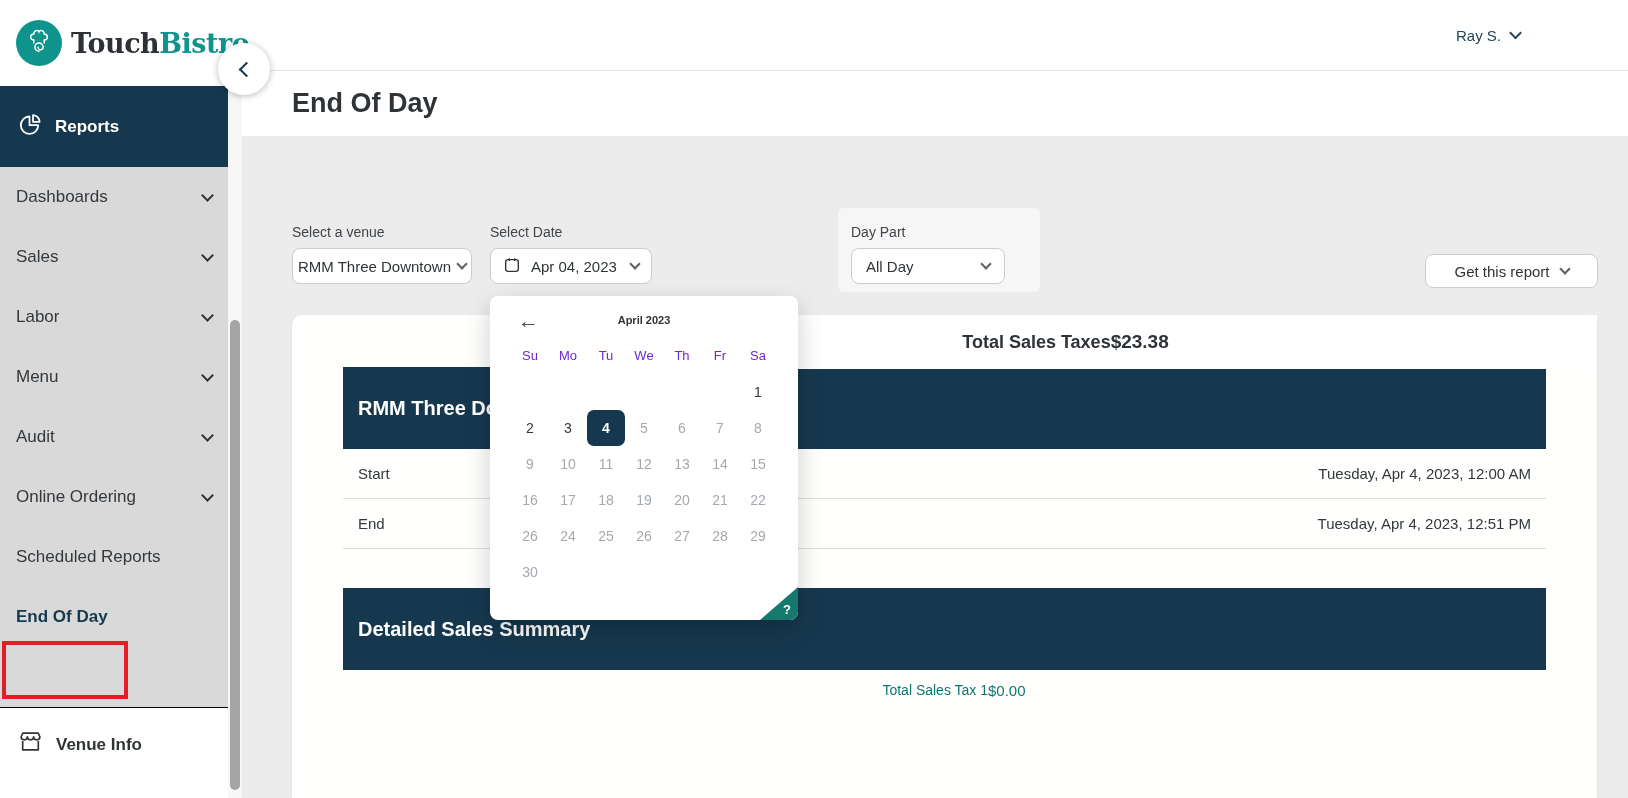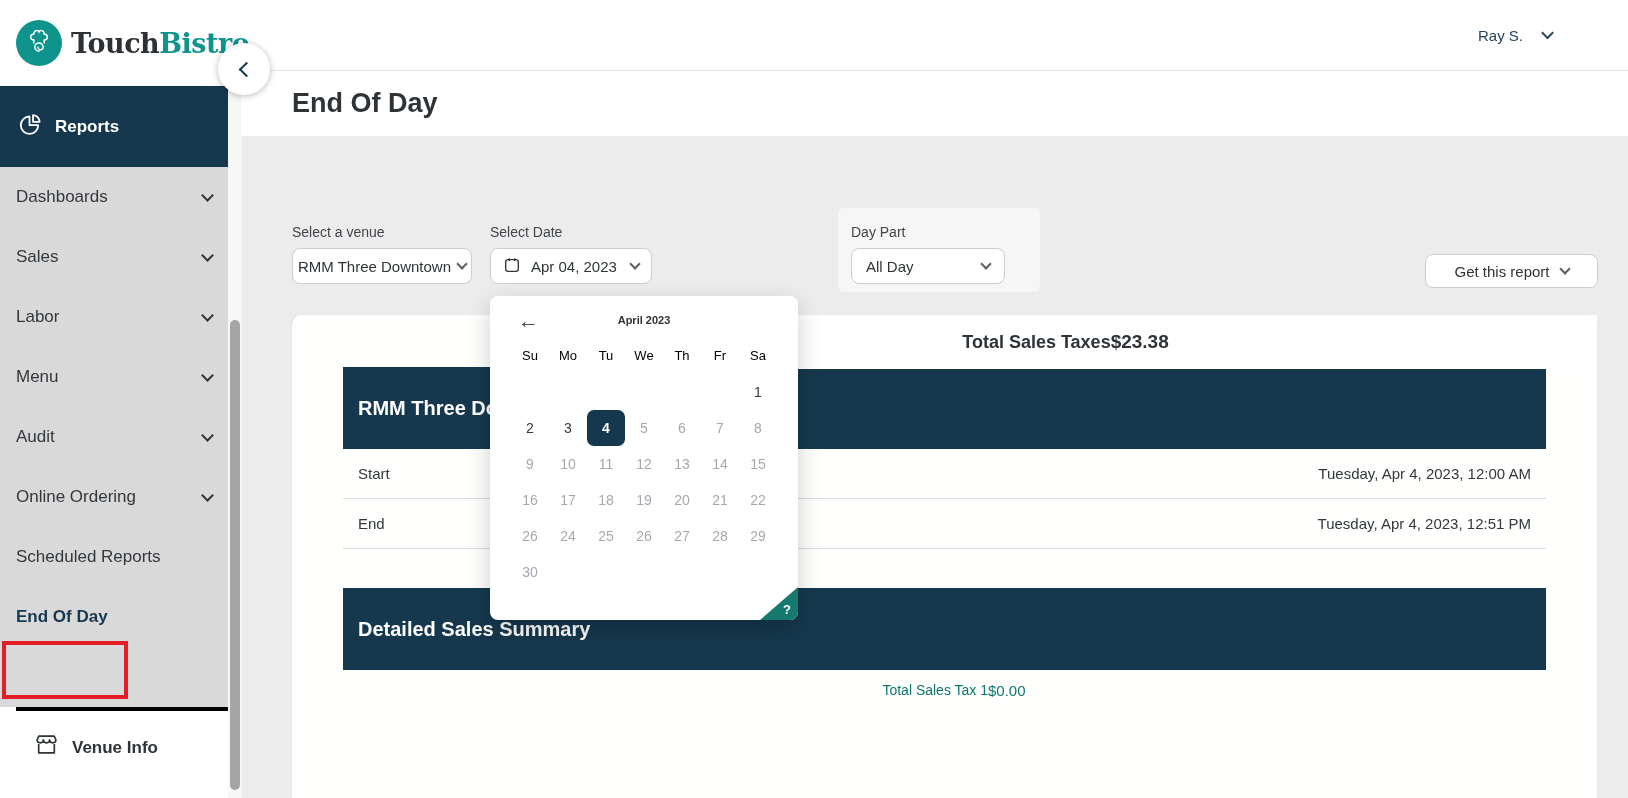--- a/index.html
+++ b/index.html
@@ -14,21 +14,21 @@
   .logo-area { height:86px; display:flex; align-items:center; padding-left:16px; background:#fff; }
   .logo-circle { width:46px; height:46px; border-radius:50%; background:#0f948d; display:flex; align-items:center; justify-content:center; flex:0 0 auto; }
   .logo-text { margin-left:9px; font-family:"DejaVu Serif", serif; font-weight:bold; font-size:27px; letter-spacing:-0.5px; }
   .logo-touch { color:#2d3136; }
   .logo-bistro { color:#0f948d; }
   .reports-band { height:81px; background:#16384e; color:#fff; display:flex; align-items:center; padding-left:18px; gap:13px; }
   .reports-band .label { font-size:17px; font-weight:bold; }
   .nav-list { background:#d9d9d9; height:540px; }
   .nav-item { height:60px; display:flex; align-items:center; justify-content:space-between; padding:0 16px; font-size:17px; color:#33383d; cursor:pointer; }
   .nav-item.active span:first-child { color:#14384e; font-weight:bold; }
-  .sidebar-bottom { background:#fff; border-top:4px solid #000000; height:91px;margin-left:16px; }
+  .sidebar-bottom { background:#fff; border-top:1px solid #000000; height:91px; }
   .venue-row { height:74px; display:flex; align-items:center; padding-left:18px; gap:13px; font-size:17px; font-weight:600; color:#2f3437; cursor:pointer; }
 
   
   .scroll-strip { position:absolute; left:228px; top:71px; width:14px; height:727px; background:#f7f7f7; z-index:4; }
   .scroll-thumb { position:absolute; left:2px; top:249px; width:10px; height:470px; background:#a5a5a5; border-radius:6px; }
 
   
   .red-box { position:absolute; left:2px; top:641px; width:126px; height:58px; border:4px solid #e41e26; z-index:15; pointer-events:none; }
 
   
@@ -37,21 +37,21 @@
 
   
   .chev { display:inline-block; border:solid #2f3437; border-width:0 2px 2px 0; padding:3.5px; }
   .chev-down { transform:rotate(45deg); margin-top:-4px; }
   .chev-left { transform:rotate(135deg); border-color:#16384e; border-width:0 2.5px 2.5px 0; padding:4.5px; margin-left:4px; }
   .chev-sm { border-color:#5a6066; padding:3px; }
 
   
   .main { position:absolute; left:242px; top:0; right:0; height:798px; z-index:2; background:#fff; }
   .main-top { height:71px; background:#fff; border-bottom:1px solid #e3e3e3; position:relative; }
-  .user-menu { position:absolute; right:76px; top:50%; transform:translateY(-50%); display:flex; align-items:center; gap:20px; color:#23455c; font-size:15px; cursor:pointer; }
+  .user-menu { position:absolute; right:108px; top:50%; transform:translateY(-50%); display:flex; align-items:center; gap:10px; color:#23455c; font-size:15px; cursor:pointer; }
   .user-menu .chev { border-color:#23455c; }
   .title-band { height:65px; background:#fff; display:flex; align-items:center; padding-left:50px; }
   .page-title { font-size:27px; font-weight:bold; color:#2e3338; }
   .content { position:absolute; left:0; right:0; top:136px; bottom:0; background:#ececec; }
 
   .daypart-bg { position:absolute; left:596px; top:72px; width:202px; height:84px; background:rgba(255,255,255,.55); border-radius:6px; }
 
   .filter-group { position:absolute; top:88px; }
   .filter-label { display:block; font-size:14px; color:#3f454b; margin-bottom:8px; }
   .control { background:#fff; border:1px solid #c9cdd1; border-radius:8px; height:36px; display:flex; align-items:center; font-size:15px; color:#2f3437; cursor:pointer; }
@@ -80,21 +80,21 @@
   .summary-row.sub { height:40px; font-size:14px; color:#0f766e; padding-left:34px; }
   .summary-row.sub .val { font-size:15px; }
 
   
   .calendar-pop { position:absolute; left:248px; top:160px; width:308px; height:324px; background:#fff; border-radius:8px;
     box-shadow:0 10px 26px rgba(0,0,0,.2); z-index:10; overflow:hidden; }
   .cal-header { position:relative; height:52px; }
   .cal-back { position:absolute; left:28px; top:14px; font-size:21px; color:#4a4f54; cursor:pointer; line-height:1; }
   .cal-title { position:absolute; left:0; right:0; top:18px; text-align:center; font-size:11px; font-weight:bold; color:#2e3338; }
   .cal-weekdays { display:grid; grid-template-columns:repeat(7,38px); justify-content:center; height:26px; }
-  .cal-weekdays span { text-align:center; font-size:13px; color:#000000; }
+  .cal-weekdays span { text-align:center; font-size:13px; color:#6d28d9; }
   .cal-grid { display:grid; grid-template-columns:repeat(7,38px); grid-auto-rows:36px; justify-content:center; }
   .cal-cell { display:flex; align-items:center; justify-content:center; font-size:14px; color:#33383d; cursor:pointer; }
   .cal-cell.disabled { color:#a4a9af; cursor:default; }
   .cal-cell.selected { background:#16384e; color:#fff; border-radius:7px; font-weight:bold; }
   .cal-corner { position:absolute; right:0; bottom:0; width:0; height:0; border-left:38px solid transparent; border-bottom:33px solid #15796d; }
   .cal-q { position:absolute; right:7px; bottom:3px; color:#fff; font-size:13px; font-weight:bold; cursor:pointer; }
 </style>
 </head>
 <body>
 

